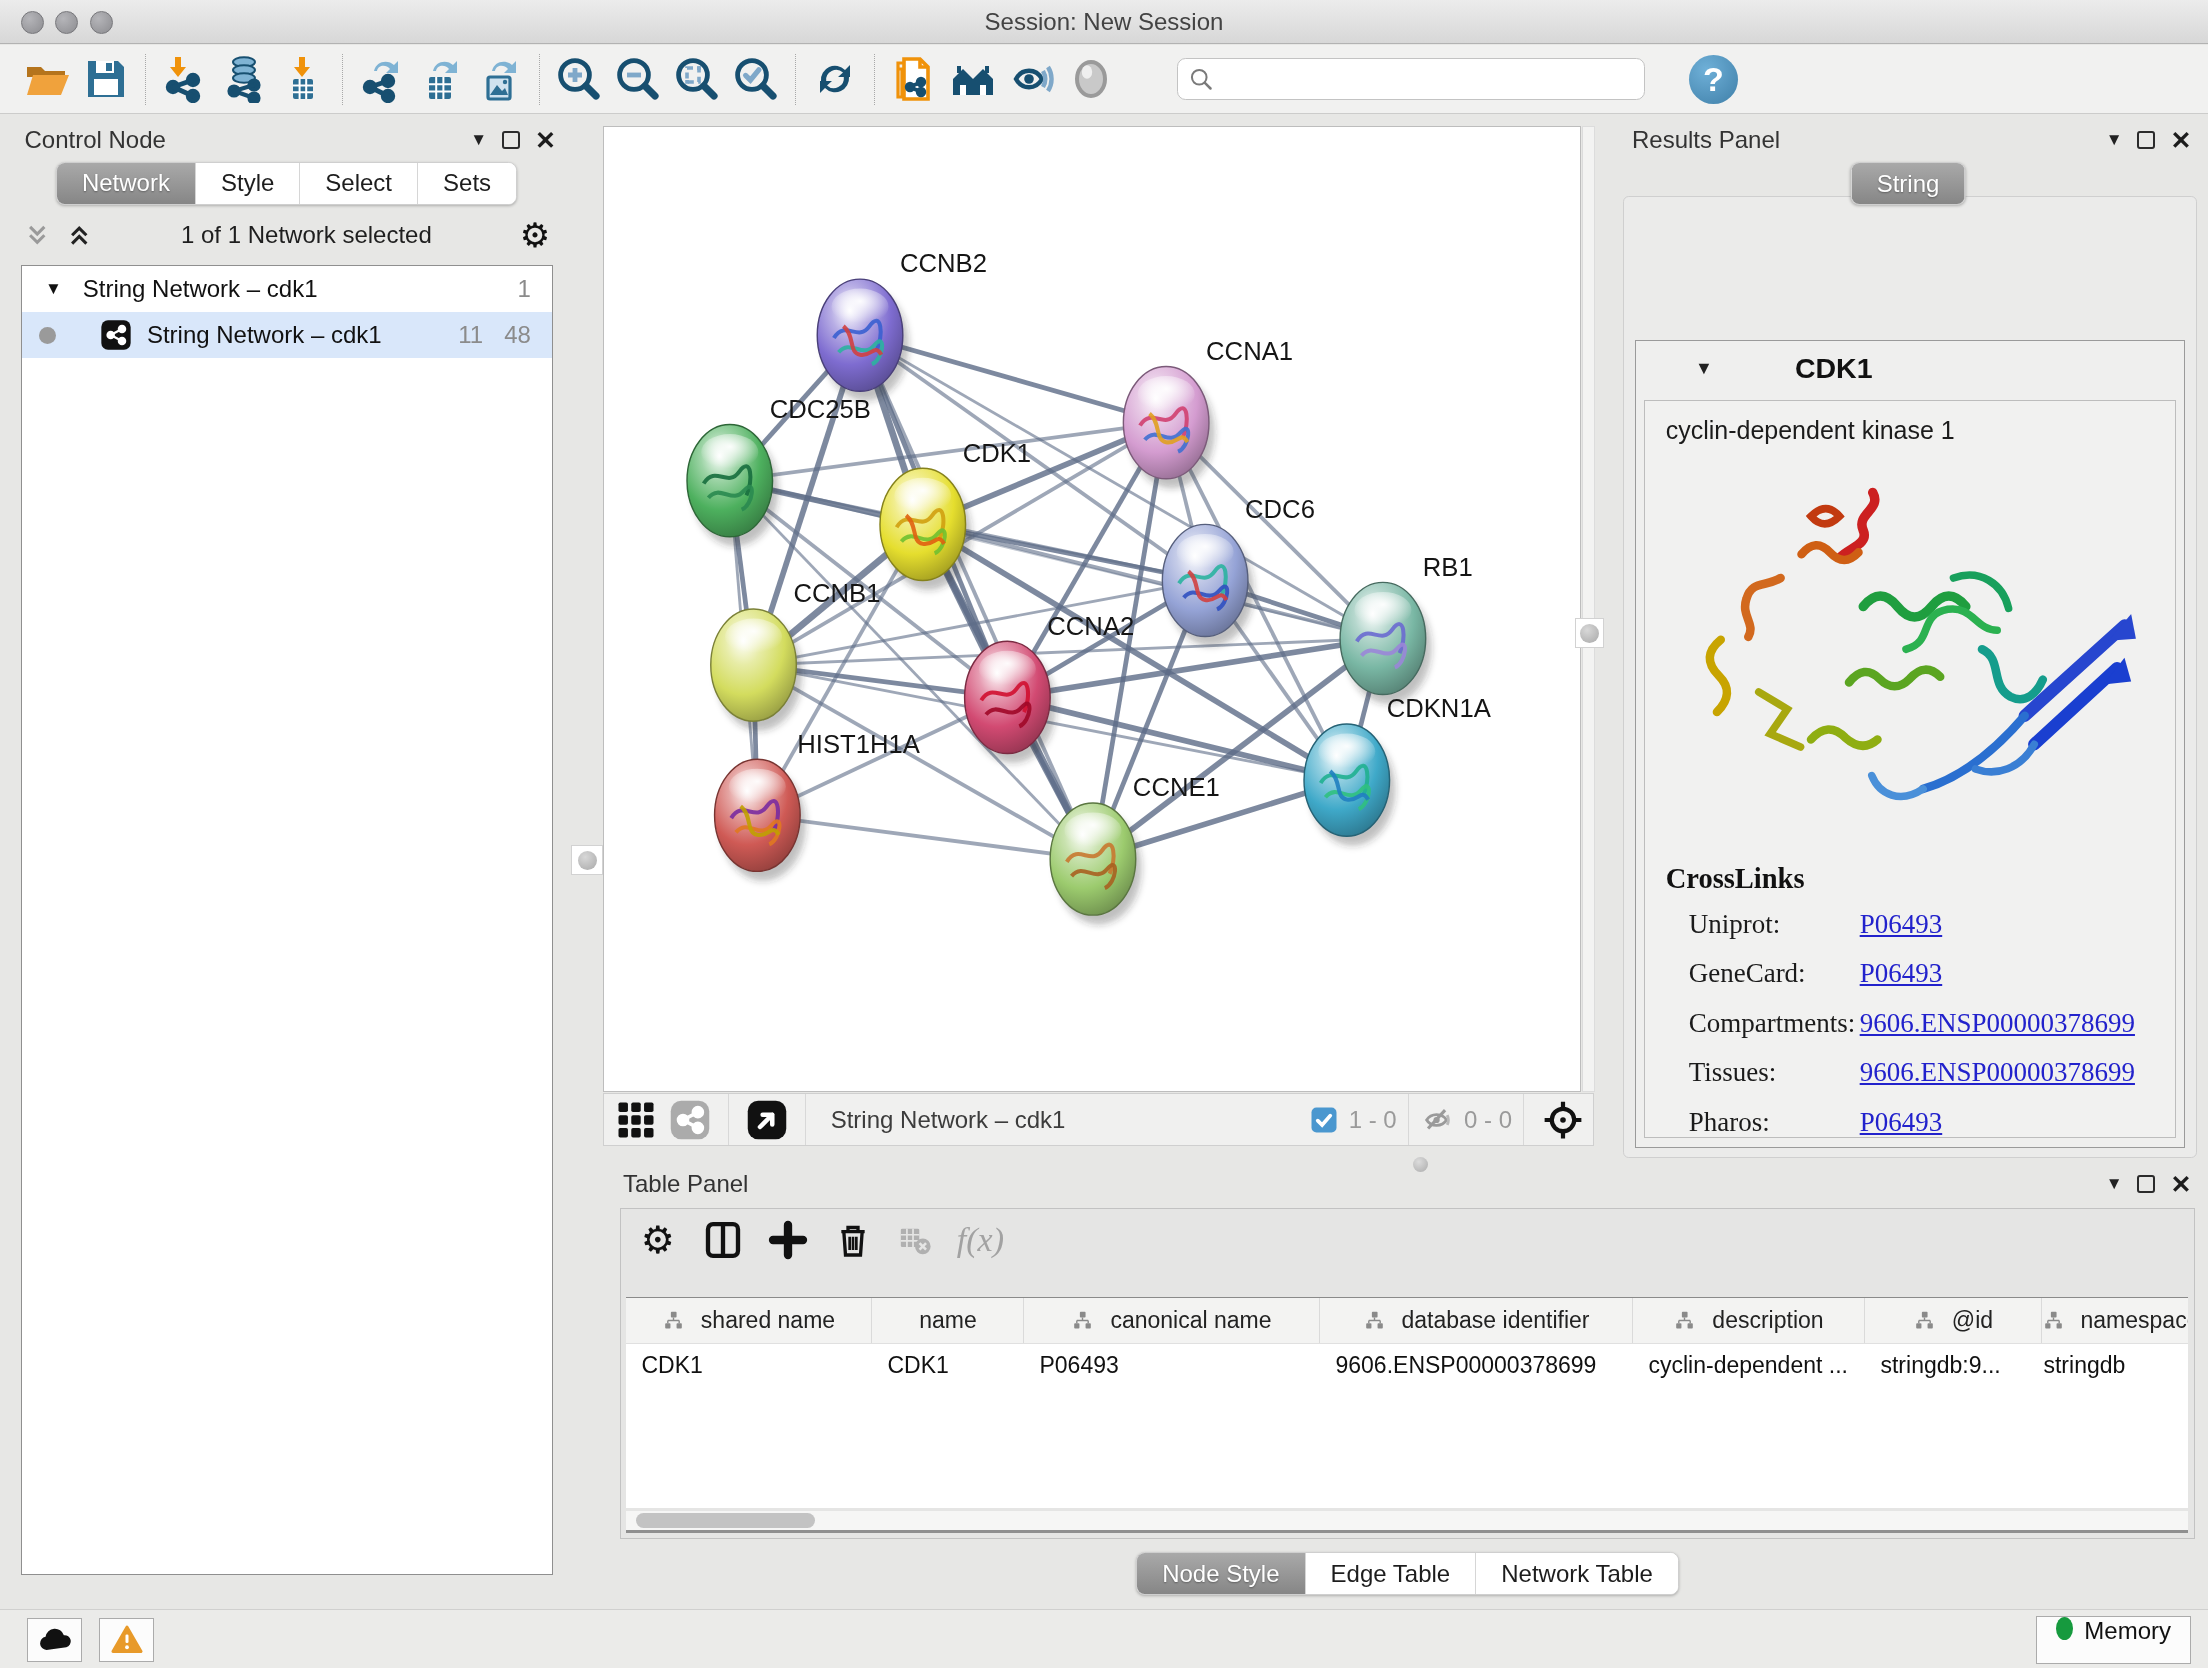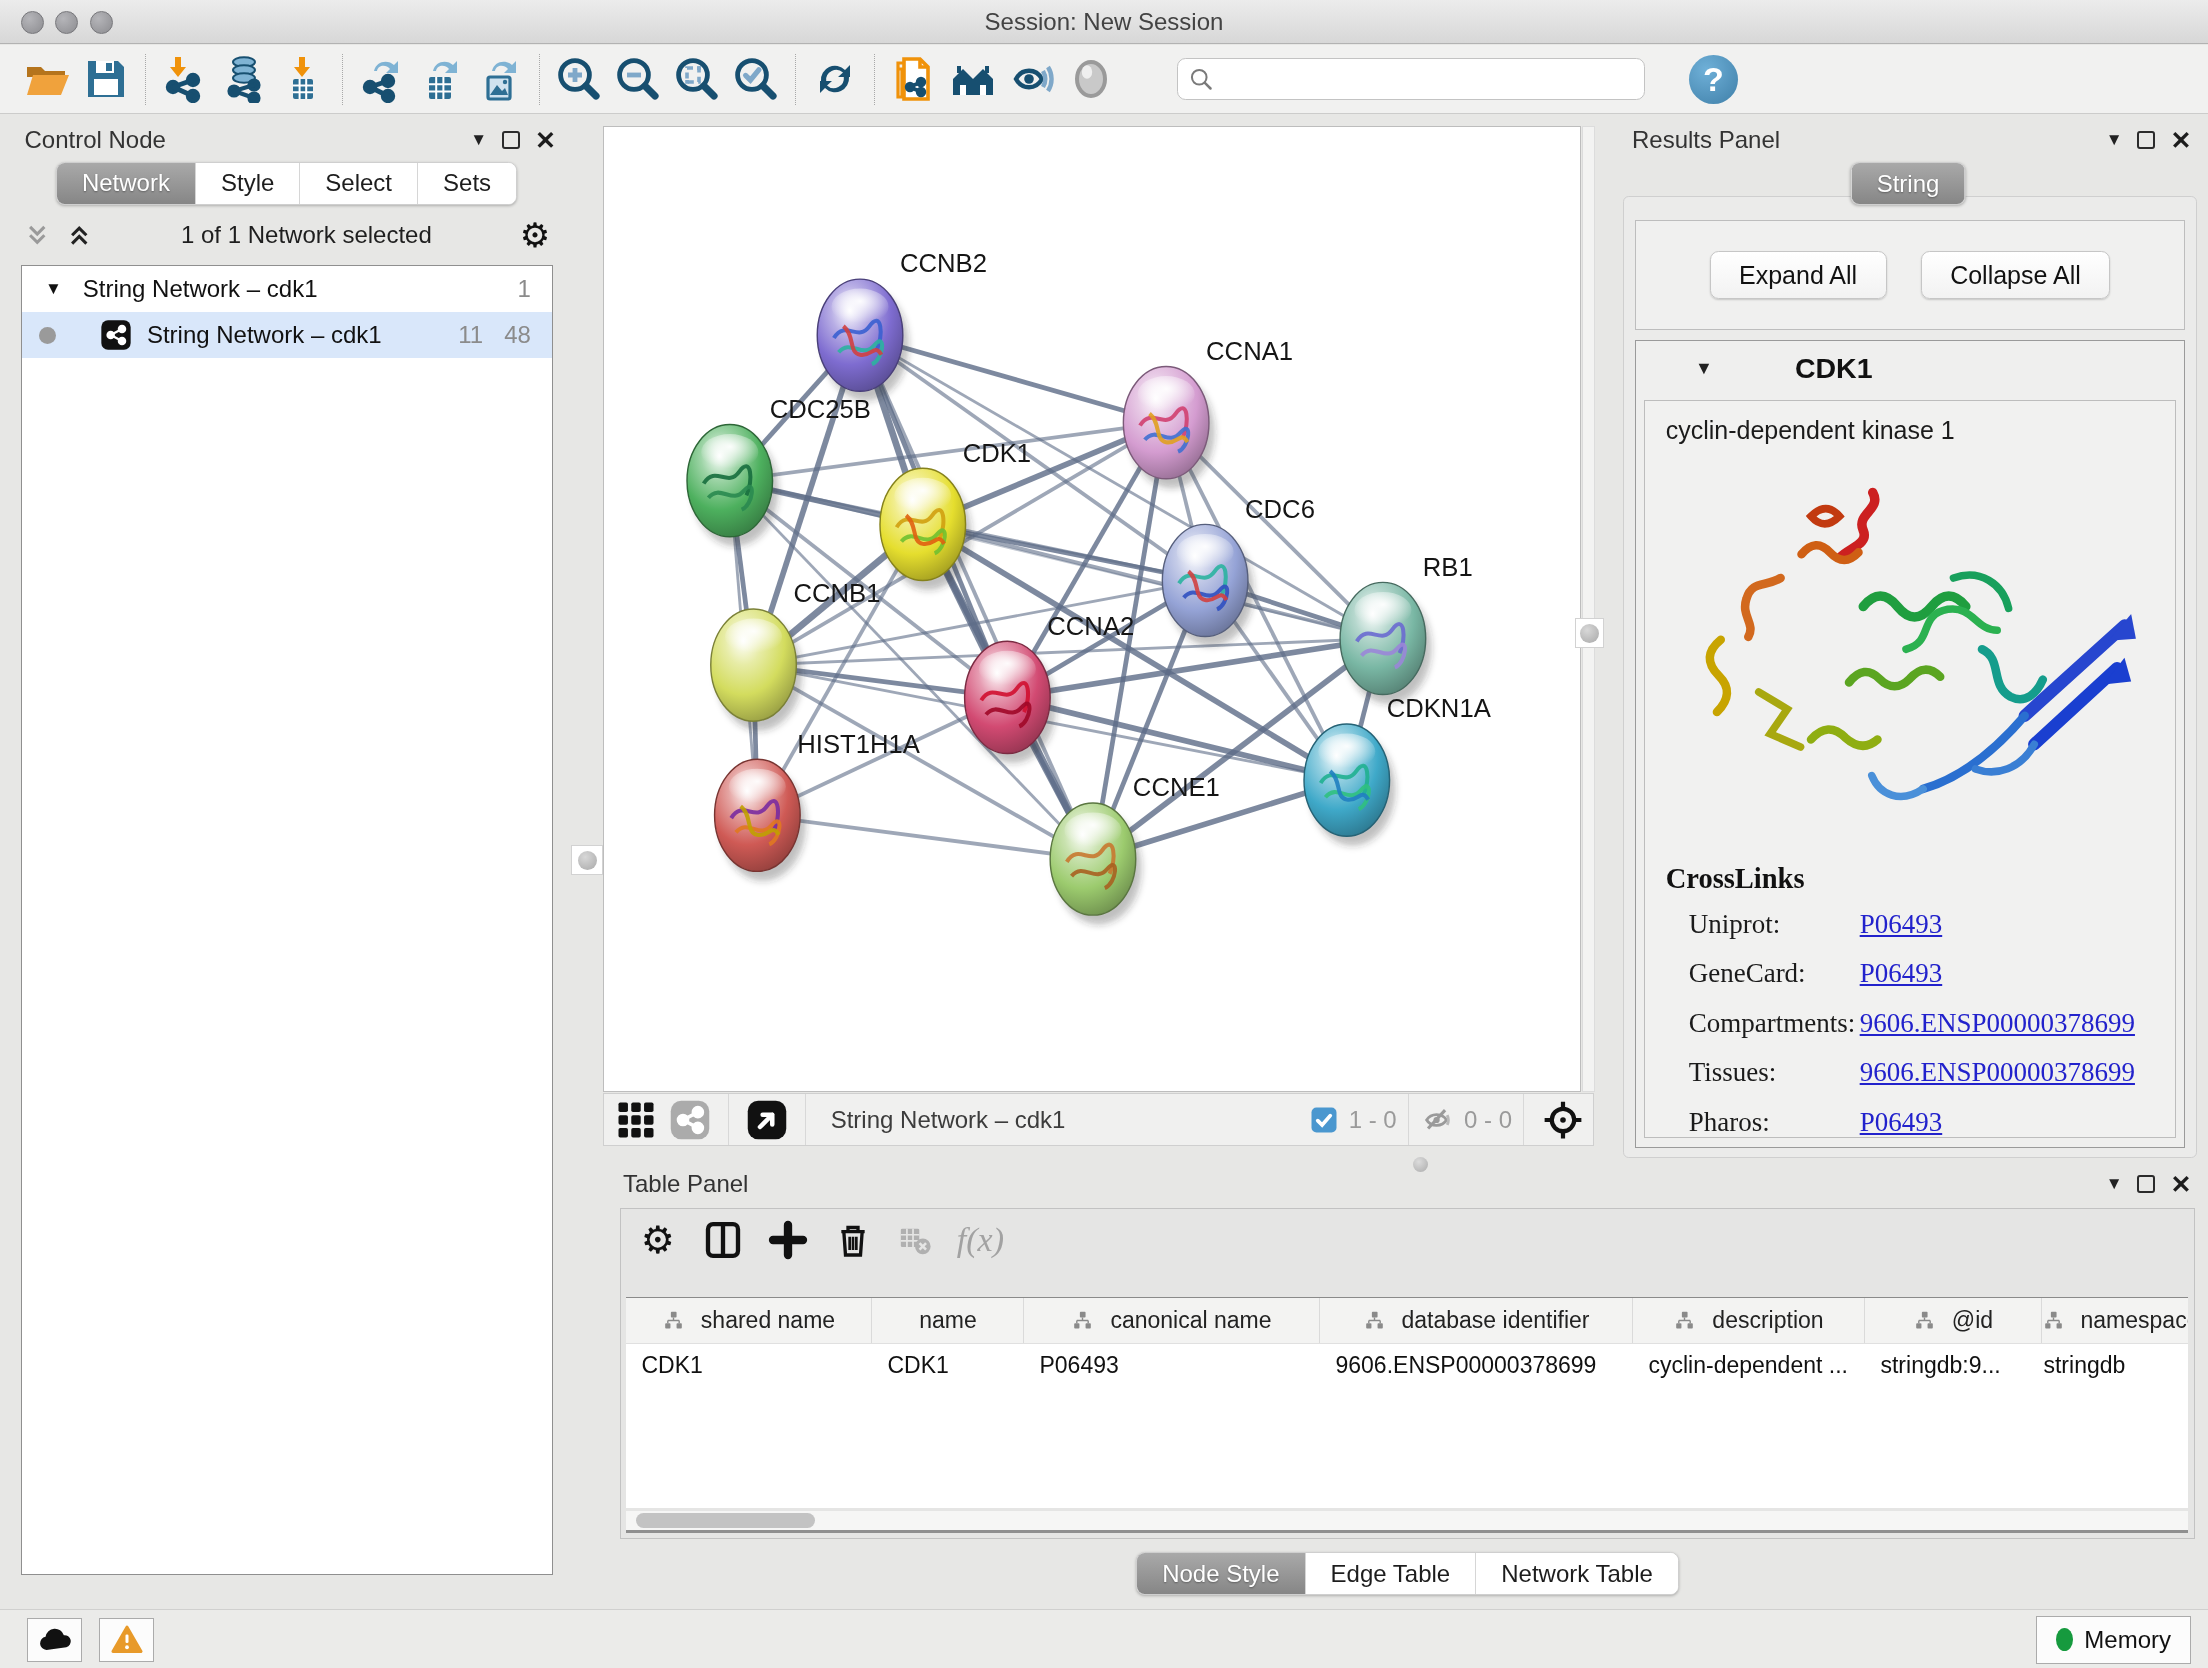--- a/index.html
+++ b/index.html
@@ -132,21 +132,21 @@
     background:#c3c3c3; border-radius:7.6px; }
   .tp-bottombar { position:absolute; left:5.7px; top:321px; width:1562px; height:2.9px; background:#8f8f8f; }
   .tp-tabs { position:absolute; left:0; right:0; top:386px; display:flex; justify-content:center; }
 
   
   .statusbar { position:absolute; left:0; top:1609px; width:2208px; height:59px;
     background:#ebebe9; border-top:1px solid #d0d0cf; }
   .sb-btn { position:absolute; top:7.6px; width:55px; height:44px; background:#fcfcfc;
     border:1.9px solid #ababab; display:flex; align-items:center; justify-content:center; }
   .mem-btn { position:absolute; right:17px; top:5.7px; height:48px; padding:0 19px;
-    background:#fcfcfc; border:1.9px solid #ababab; display:flex; align-items:center; gap:11.4px;
+    background:#fcfcfc; border:1.9px solid #ababab; display:flex; gap:11.4px;
     font-size:24px; color:#111; }
   .mem-dot { width:17px; height:23px; border-radius:50%; background:#169a3e; }
 
   svg text { font-family:"Liberation Sans", sans-serif; }
 </style>
 </head>
 <body>
 
 <div class="titlebar">
   <div class="traffic">
@@ -668,24 +668,20 @@
       <span class="ph-sq"></span>
       <span class="ph-x">✕</span>
     </span>
   </div>
   <div class="rp-tab">
     <div class="tabgrp">
         <div class="tab active">String</div>
       </div>
   </div>
   <div class="rp-box">
-    <div class="rp-btnbox">
-      <div class="rp-btn">Expand All</div>
-      <div class="rp-btn">Collapse All</div>
-    </div>
     <div class="rp-sect">
       <div class="rp-sect-head">
         <span class="tri">▼</span>
         <span class="gene">CDK1</span>
       </div>
       <div class="rp-inner">
         <div class="rp-desc">cyclin-dependent kinase 1</div>
         <svg class="protein" width="495" height="380" viewBox="0 0 520 400">
           <g fill="none" stroke-linecap="round">
             <path d="M215,30 c10,18 -18,22 -10,40 c6,14 -14,18 -24,28" stroke="#cc2020" stroke-width="10"></path>

